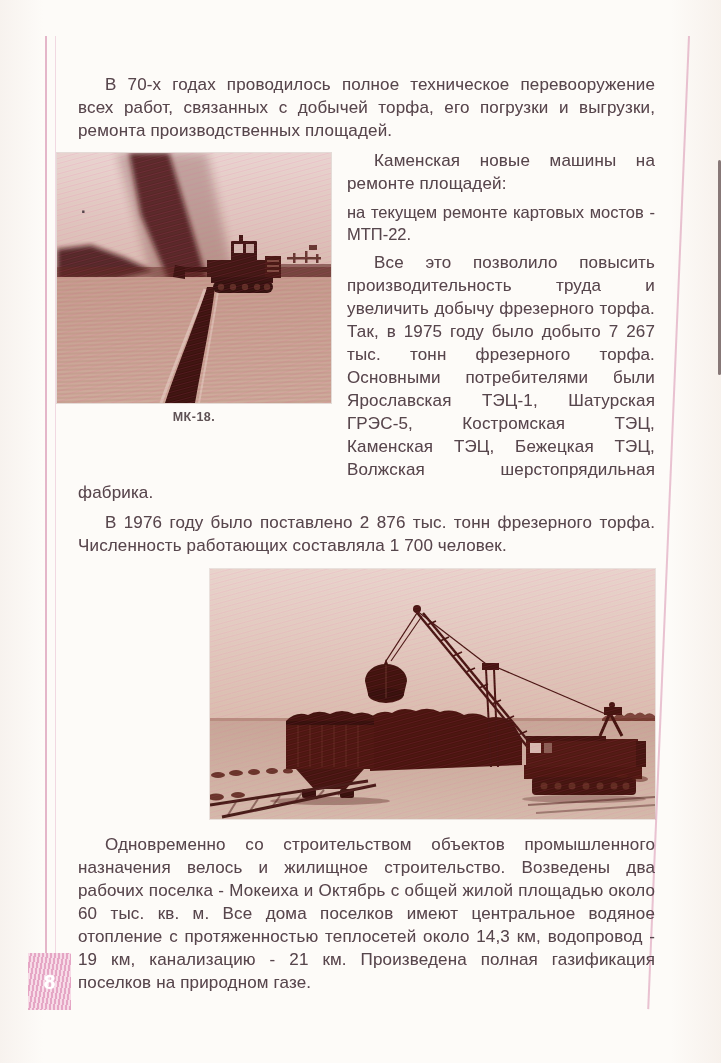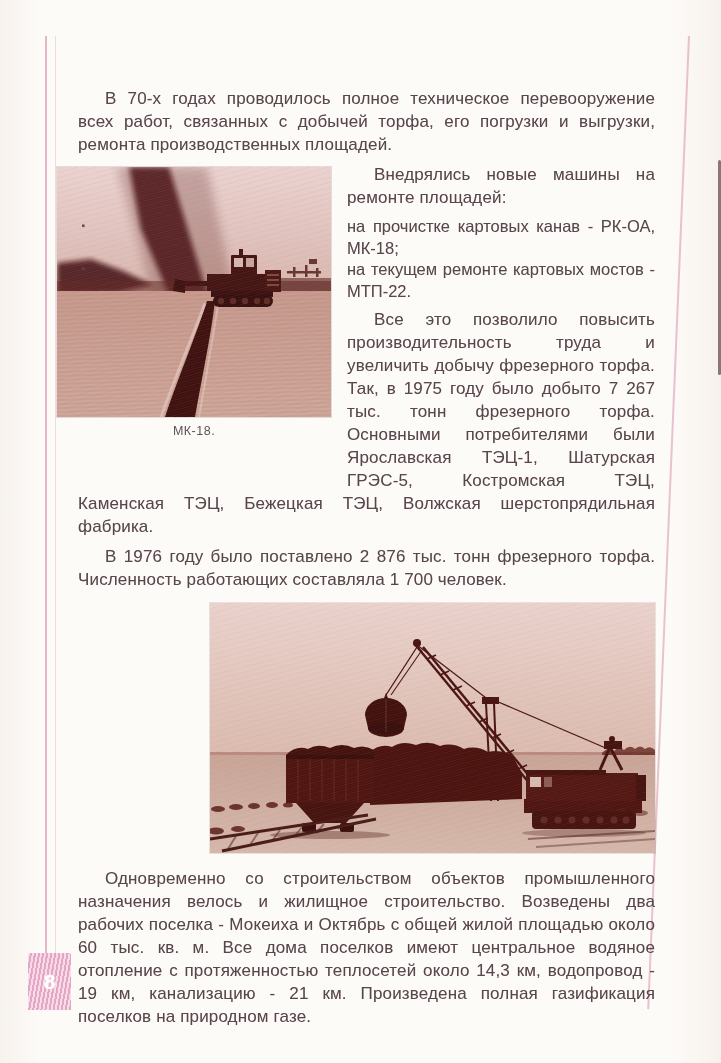--- a/index.html
+++ b/index.html
@@ -11,26 +11,26 @@
     -webkit-font-smoothing:antialiased;
   }
   .page{position:absolute;inset:0;}
   .edge-line{position:absolute;top:36px;height:974px;width:2px;pointer-events:none;}
   .edge-left-1{left:45px;background:rgba(208,125,162,.55);width:1.6px;}
   .edge-left-2{left:55px;background:rgba(214,140,175,.30);width:1.4px;}
   .edge-right{left:688px;background:rgba(208,125,162,.45);width:1.6px;
     transform:rotate(2.4deg);transform-origin:top center;}
   .scan-sliver{position:absolute;right:0;top:160px;width:3px;height:215px;
     background:#2b1418;opacity:.55;border-radius:2px;}
-  .content{position:absolute;left:78px;top:87px;width:577px;}
+  .content{position:absolute;left:78px;top:73px;width:577px;}
   p.para{margin:0 0 7px;text-indent:27px;text-align:justify;
     font-size:17px;line-height:23px;letter-spacing:.15px;
     text-shadow:0 0 .6px rgba(176,88,128,.30);}
   .col{font-size:16.5px;line-height:21.5px;}
-  figure{margin:0;padding:0;}
+  figure{margin:0;padding:0;font-weight:bold;}
   .figure-mk18{float:left;width:274px;margin:4px 16px 30px -21px;}
   .figure-mk18 svg{display:block;box-shadow:0 0 0 1px rgba(90,40,30,.15);}
   .figure-mk18 figcaption{height:26px;padding-top:7px;box-sizing:border-box;
     text-align:center;font-size:12.5px;letter-spacing:.5px;color:#5f5255;}
   .machine-list{list-style:none;margin:2px 0 6px;padding:0;
     font-size:16.5px;line-height:21.5px;
     text-shadow:0 0 .6px rgba(176,88,128,.30);}
   .machine-list li{position:relative;padding-left:17px;margin:0;text-align:justify;}
   .machine-list li::before{content:"·";position:absolute;left:3px;top:-1px;font-weight:700;}
   .p-1976{clear:none;margin-top:9px;}
@@ -118,24 +118,23 @@
           <rect x="248" y="98" width="2.5" height="12"></rect>
           <rect x="259" y="101" width="2.5" height="9"></rect>
           <rect x="252" y="92" width="8" height="5"></rect>
         </g>
         <rect x="0" y="0" width="274" height="250" fill="url(#p1moire)" opacity=".14"></rect>
         <rect x="0" y="0" width="274" height="250" fill="#d94f86" opacity=".05"></rect>
       </svg>
       <figcaption>МК-18.</figcaption>
     </figure>
 
-    <p class="para col">Внедрялись новые машины на ремонте площадей:</p>
+    <p class="para col">Каменская новые машины на ремонте площадей:</p>
 
     <ul class="machine-list">
-      <li>на прочистке картовых канав - РК-ОА, МК-18;</li>
       <li>на текущем ремонте картовых мостов - МТП-22.</li>
     </ul>
 
     <p class="para">Все это позволило повысить производительность труда и увеличить добычу фрезерного торфа. Так, в 1975 году было добыто 7 267 тыс. тонн фрезерного торфа. Основными потребителями были Ярославская ТЭЦ-1, Шатурская ГРЭС-5, Костромская ТЭЦ, Каменская ТЭЦ, Бежецкая ТЭЦ, Волжская шерстопрядильная фабрика.</p>
 
     <p class="para p-1976">В 1976 году было поставлено 2 876 тыс. тонн фрезерного торфа. Численность работающих составляла 1 700 человек.</p>
 
     <figure class="figure-crane">
       <svg role="img" width="445" height="250" viewBox="0 0 445 250">
         <defs>

